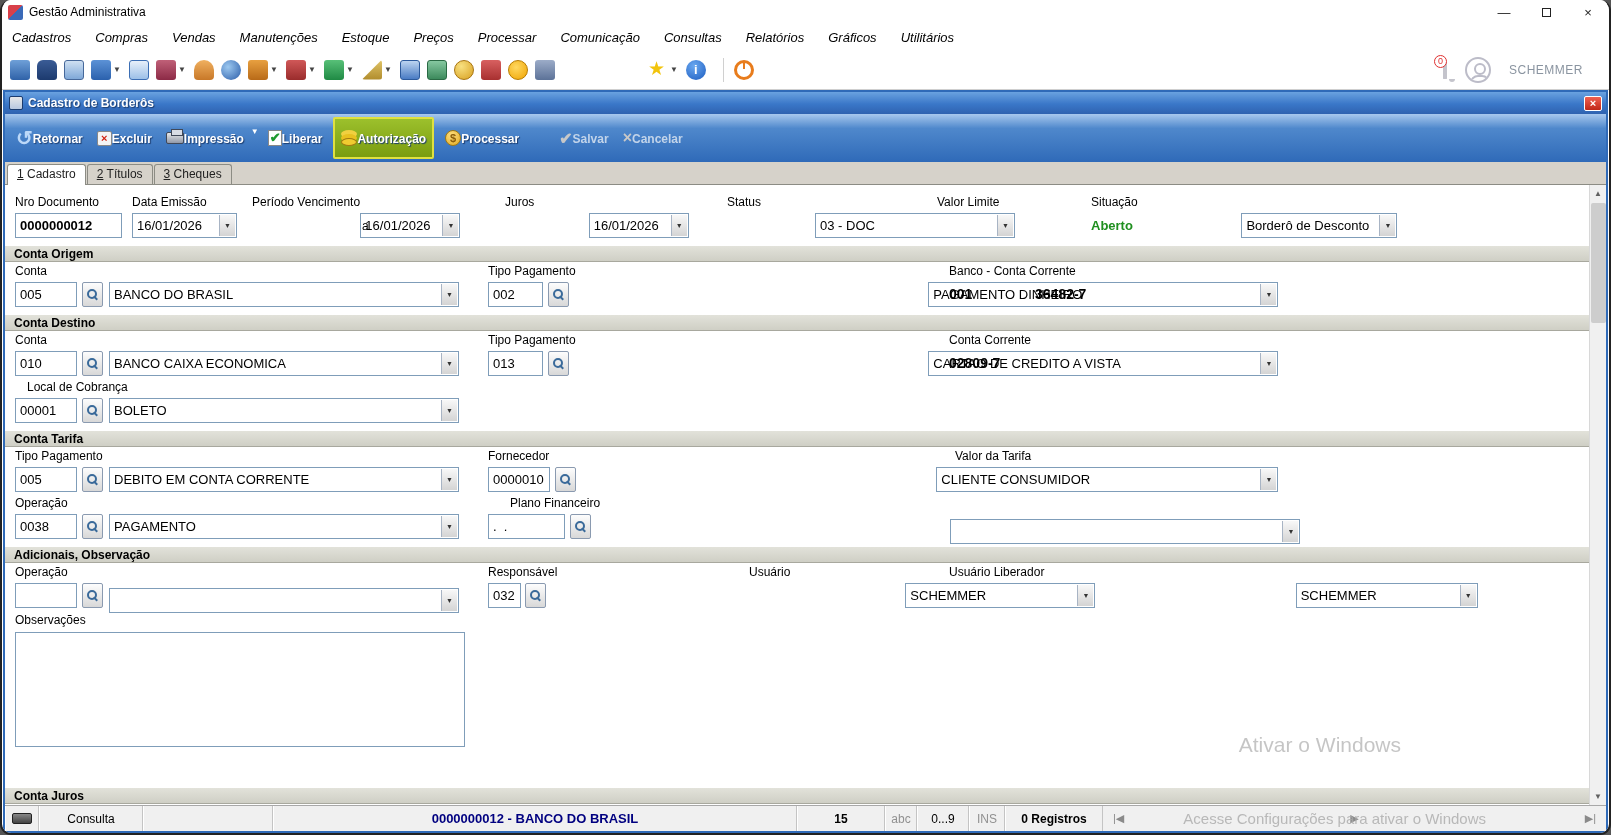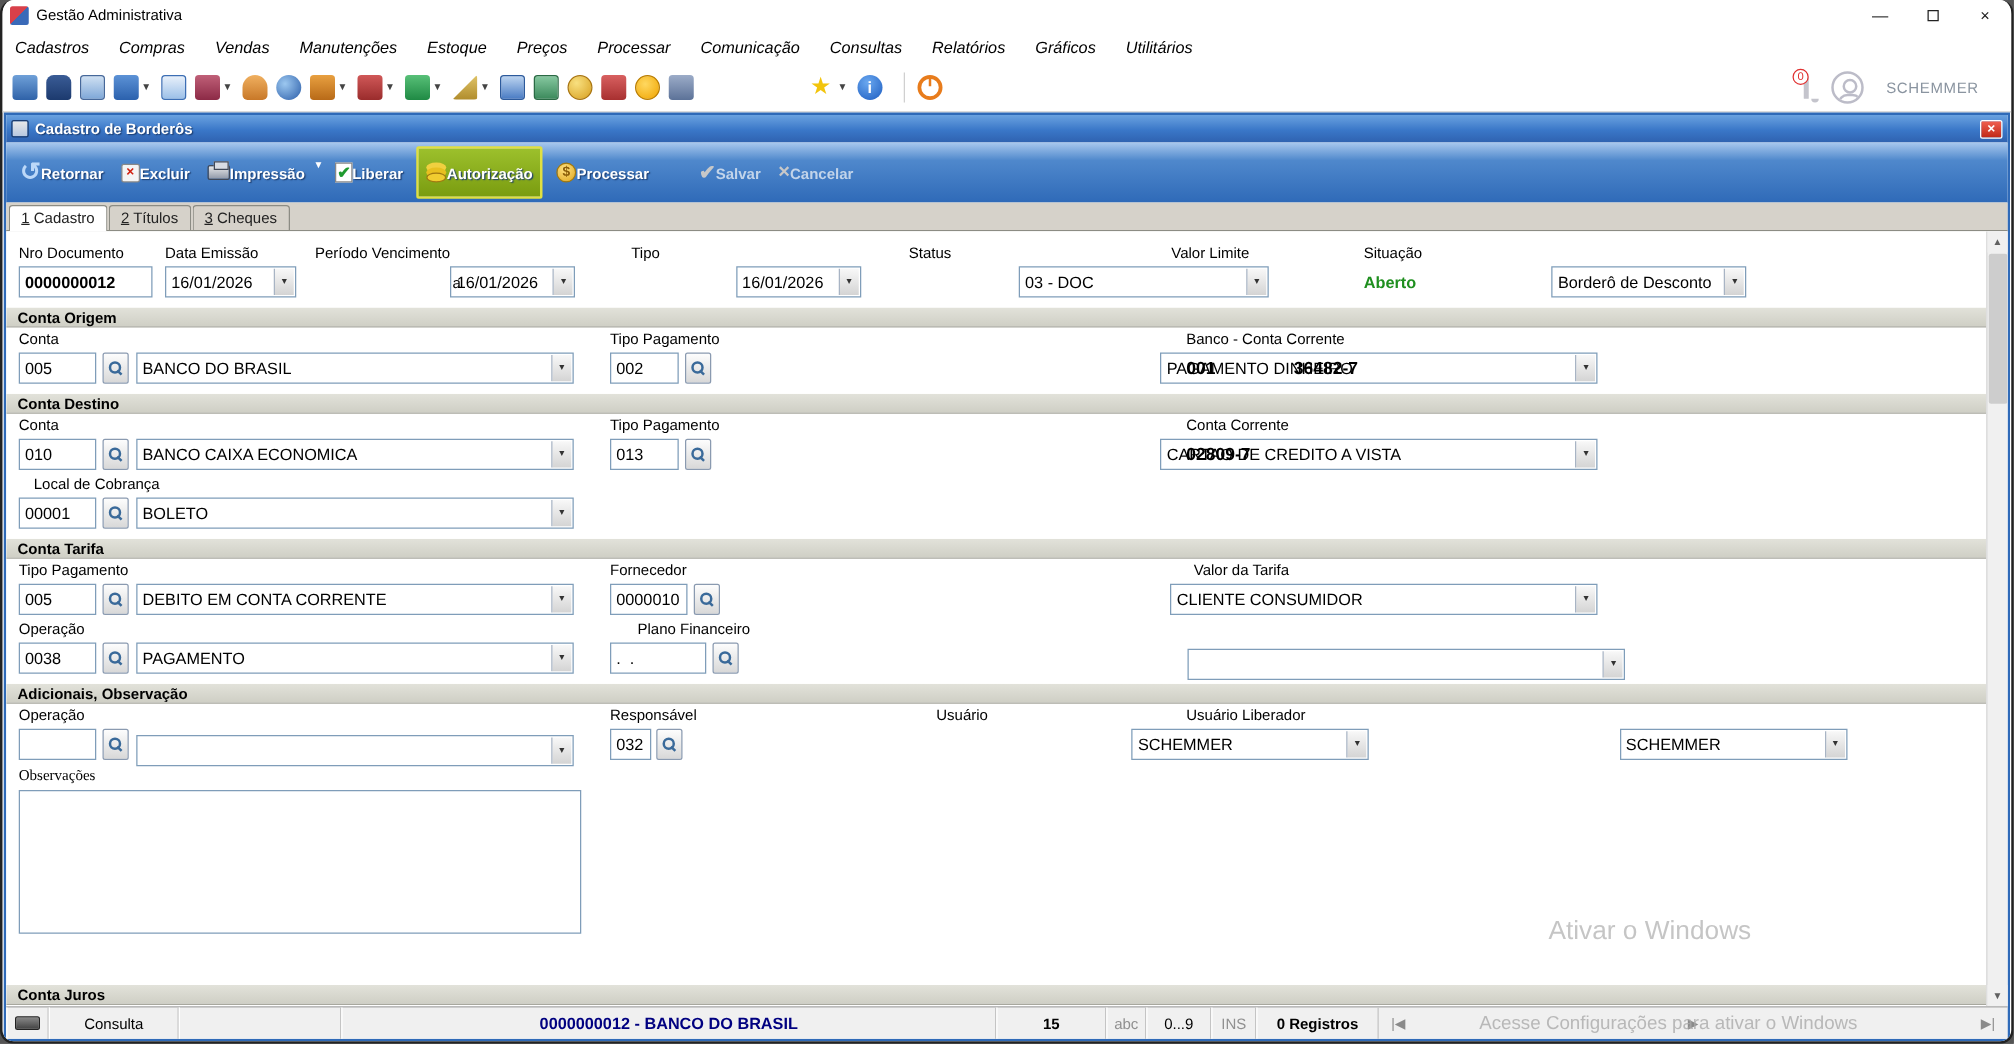--- a/index.html
+++ b/index.html
@@ -280,21 +280,21 @@
       <span class="tab"><u>2</u> <span>Títulos</span></span>
       <span class="tab"><u>3</u> <span>Cheques</span></span>
     </div>
 
     <div class="content">
 
       <div class="lrow" style="margin-top:10px;">
         <span class="abs flabel" style="left:10px">Nro Documento</span>
         <span class="abs flabel" style="left:127px">Data Emissão</span>
         <span class="abs flabel" style="left:247px">Período Vencimento</span>
-        <span class="abs flabel" style="left:500px">Tipo</span>
+        <span class="abs flabel" style="left:500px">Juros</span>
         <span class="abs flabel" style="left:722px">Status</span>
         <span class="abs flabel" style="left:932px">Valor Limite</span>
         <span class="abs flabel" style="left:1086px">Situação</span>
       </div>
       <div class="frow">
         <input class="abs tinput bold" style="left: 10px; width: 107px;" value="0000000012">
         <span class="abs combo" style="left:127px;width:105px">
             <span class="combo-text">16/01/2026</span>
             <span class="dd"></span>
           </span>
@@ -456,21 +456,21 @@
         <span class="abs combo" style="left:547px;width:190px">
             <span class="combo-text">SCHEMMER</span>
             <span class="dd"></span>
           </span>
         <span class="abs combo" style="left:744px;width:182px">
             <span class="combo-text">SCHEMMER</span>
             <span class="dd"></span>
           </span>
         
       </div>
-      <div class="lrow" style="margin-top:4px;font-family:Liberation Serif, serif;">
+      <div class="lrow" style="margin-top:4px;">
         <span class="abs flabel" style="left:10px">Observações</span>
       </div>
       <div style="position:relative; height:118px; margin-top:3px;">
         <textarea class="abs obs-area" style="left: 10px;"></textarea>
       </div>
 
       <div class="section-hdr hdr-juros">Conta Juros</div>
 
       <div class="vscroll">
         <span class="sb-btn sb-up"></span>

